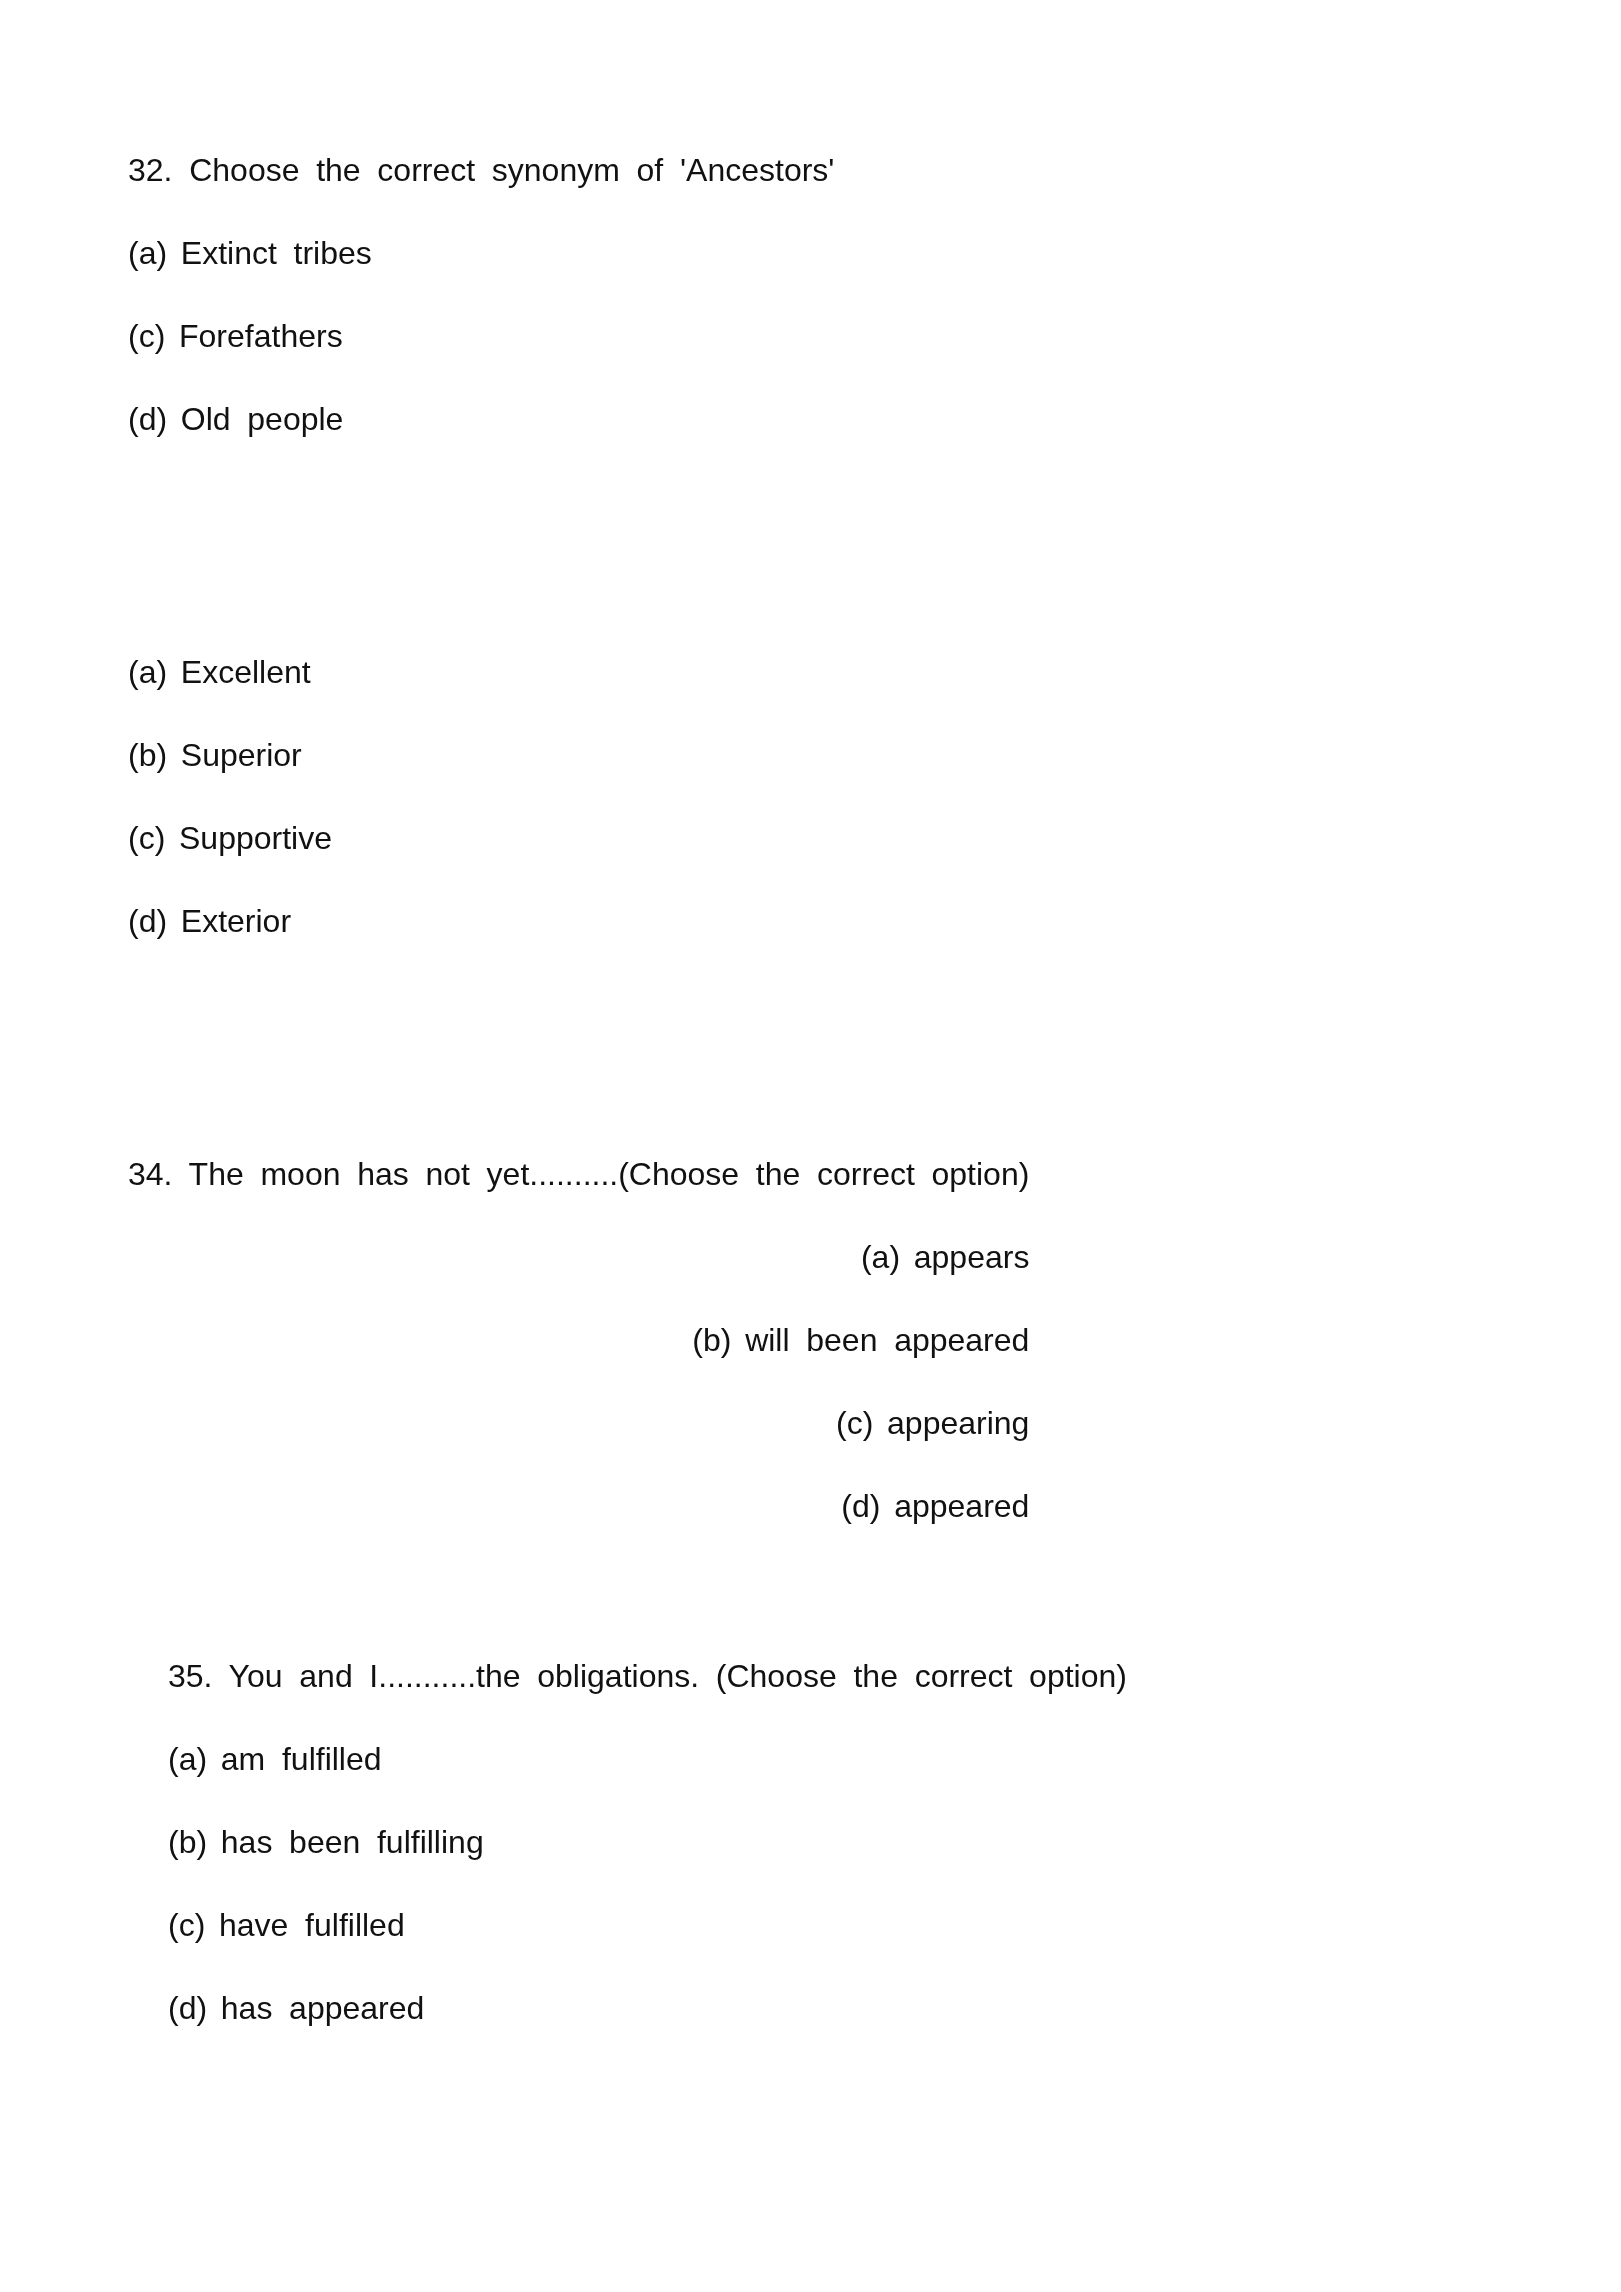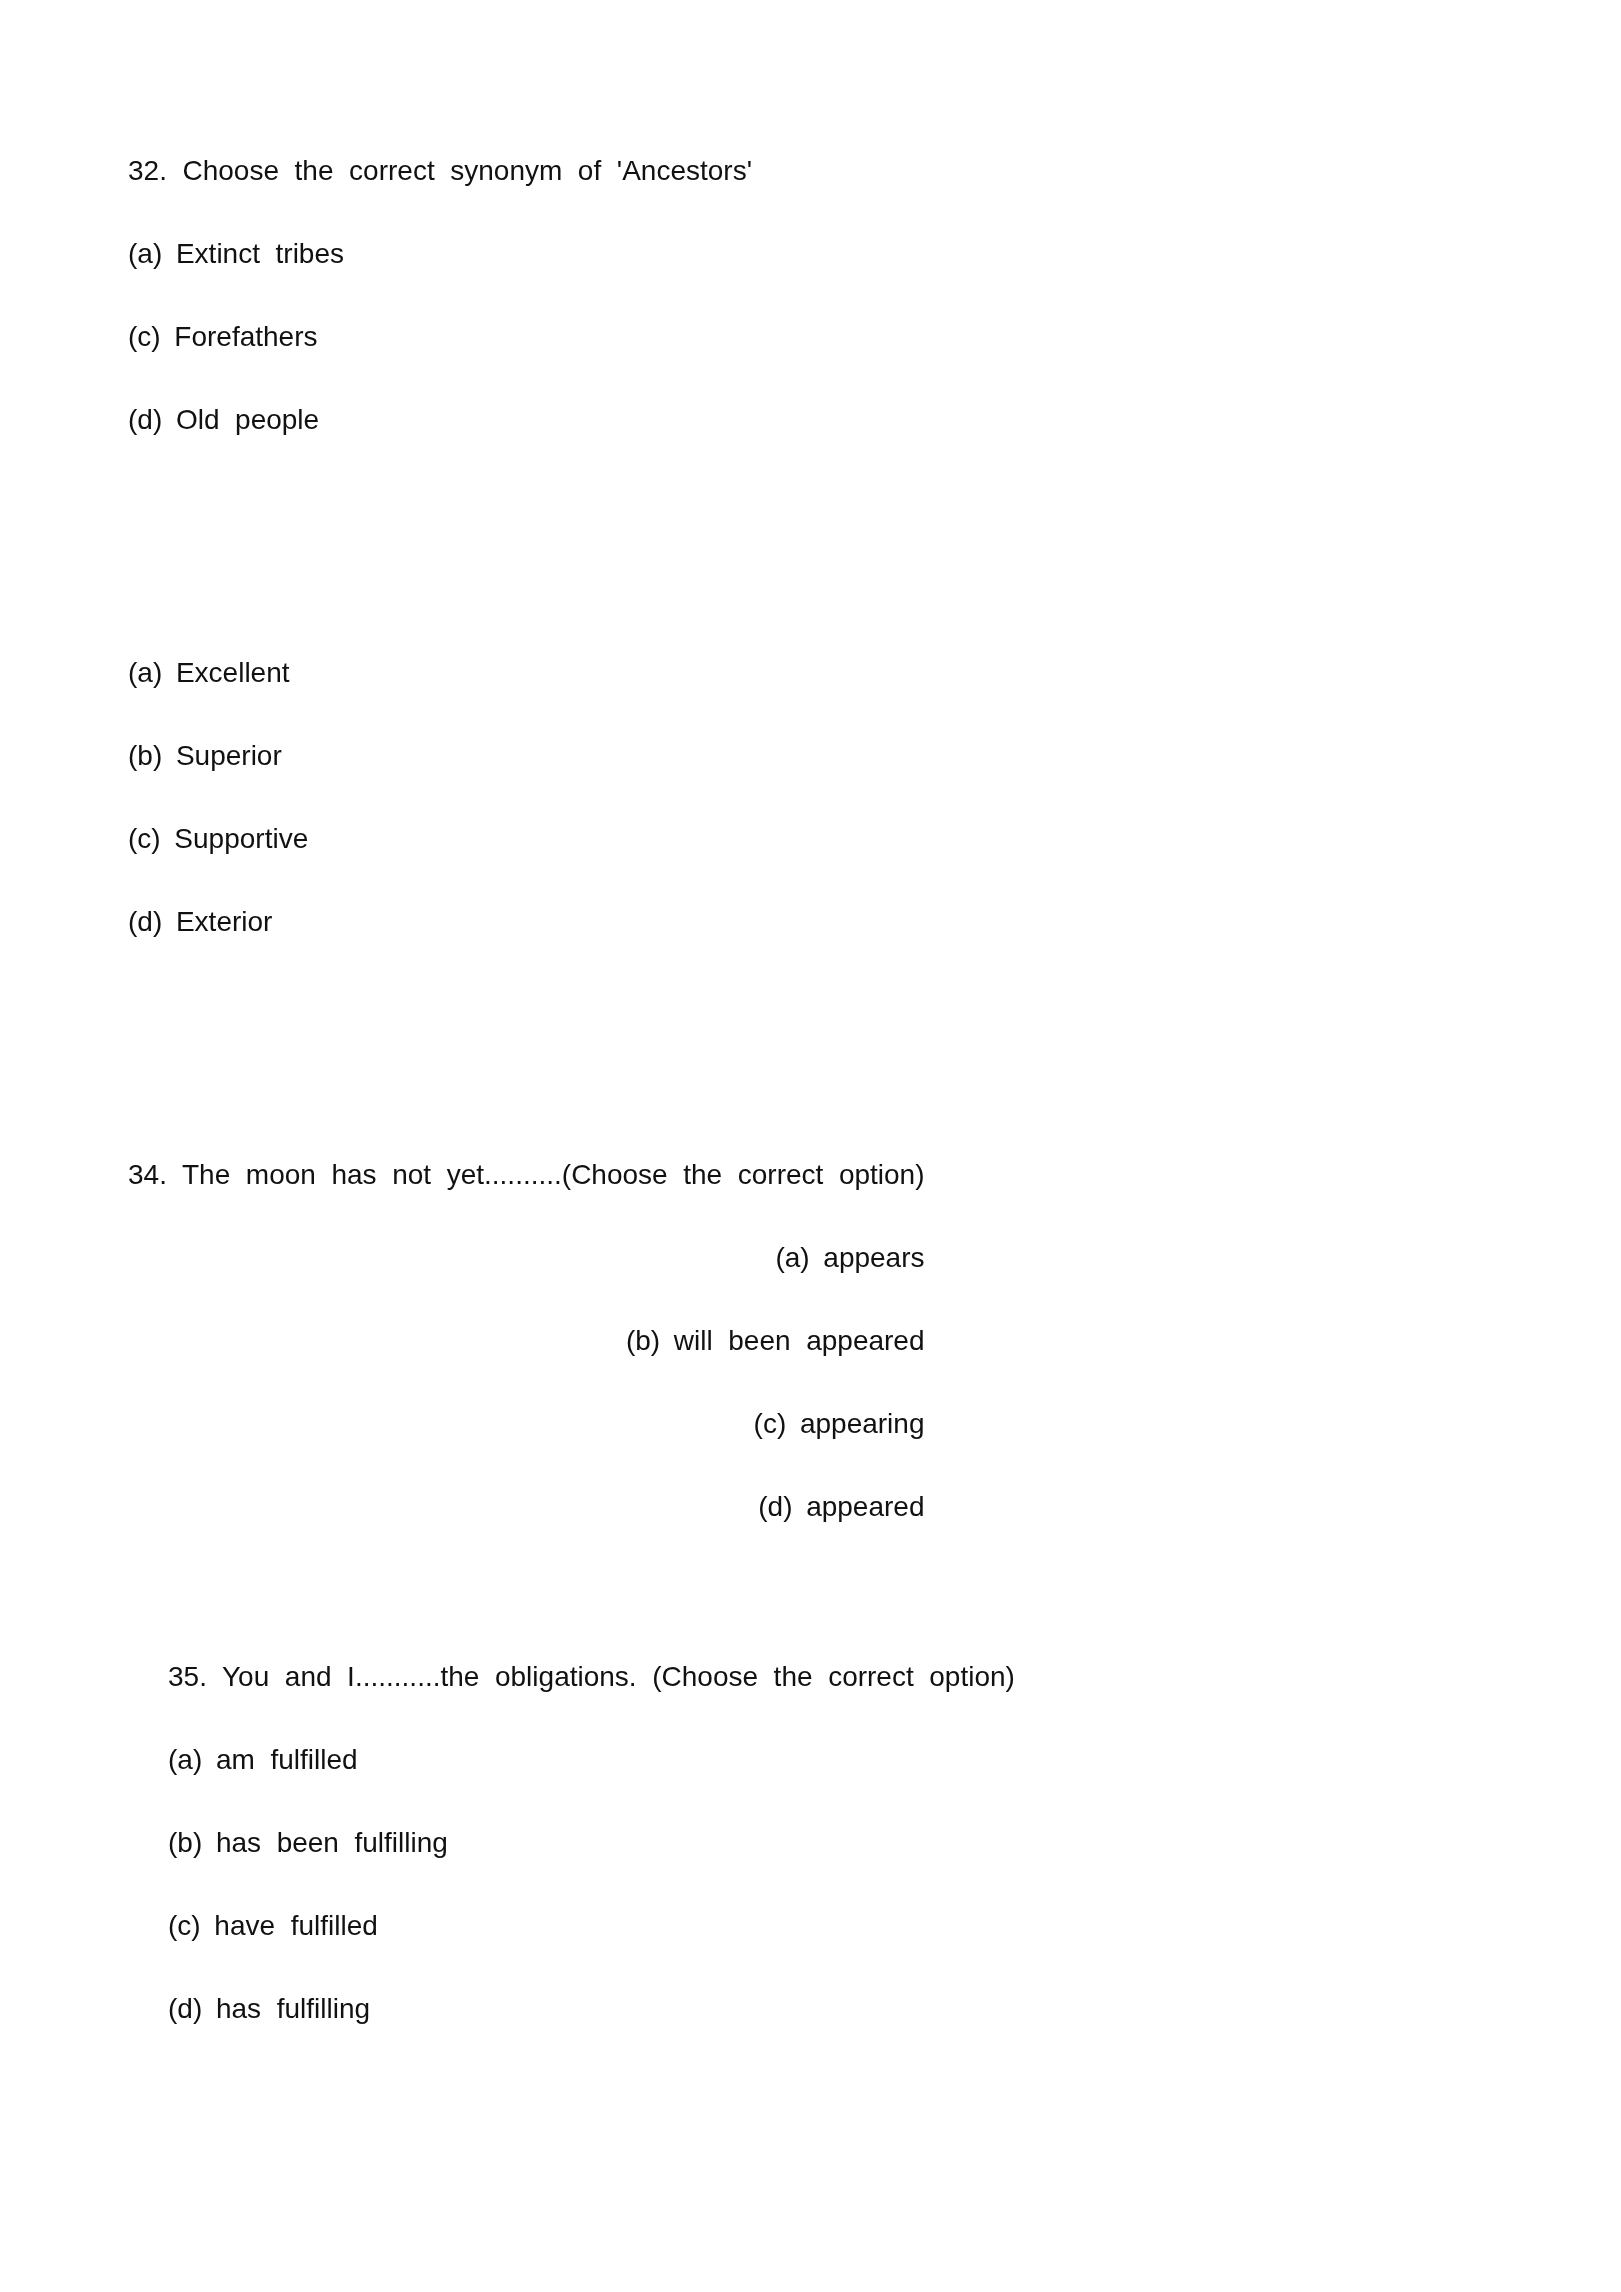--- a/index.html
+++ b/index.html
@@ -1,19 +1,19 @@
 <!DOCTYPE html>
 <html><head>
 <meta charset="utf-8">
 <style>
   html, body { margin:0; padding:0; background:#ffffff; }
   body { width:1621px; height:2293px; position:relative; overflow:hidden;
          font-family:"Liberation Sans", sans-serif; color:#111111; }
   .q { position:absolute; left:128px; }
-  .line { height:83px; font-size:28px; line-height:47px; white-space:nowrap; word-spacing:7.8px; }
+  .line { height:83px; font-size:32px; line-height:47px; white-space:nowrap; word-spacing:7.8px; }
   .line.stem { margin-bottom:0; }
   .opt-label { margin-right:13.7px; }
 </style>
 </head>
 <body>
 
 <div class="q" style="top:147px;">
   <div class="line stem">32. Choose the correct synonym of 'Ancestors'</div>
   <div class="line"><span class="opt-label">(a)</span><span>Extinct tribes</span></div>
   <div class="line"><span class="opt-label">(c)</span><span>Forefathers</span></div>
@@ -33,15 +33,15 @@
   <div class="line"><span class="opt-label">(b)</span><span>will been appeared</span></div>
   <div class="line"><span class="opt-label">(c)</span><span>appearing</span></div>
   <div class="line"><span class="opt-label">(d)</span><span>appeared</span></div>
 </div>
 
 <div class="q" style="top:1653px;margin-left:40px;">
   <div class="line stem">35. You and I...........the obligations. (Choose the correct option)</div>
   <div class="line"><span class="opt-label">(a)</span><span>am fulfilled</span></div>
   <div class="line"><span class="opt-label">(b)</span><span>has been fulfilling</span></div>
   <div class="line"><span class="opt-label">(c)</span><span>have fulfilled</span></div>
-  <div class="line"><span class="opt-label">(d)</span><span>has fulfilling</span></div>
+  <div class="line"><span class="opt-label">(d)</span><span>has appeared</span></div>
 </div>
 
 
 </body></html>

